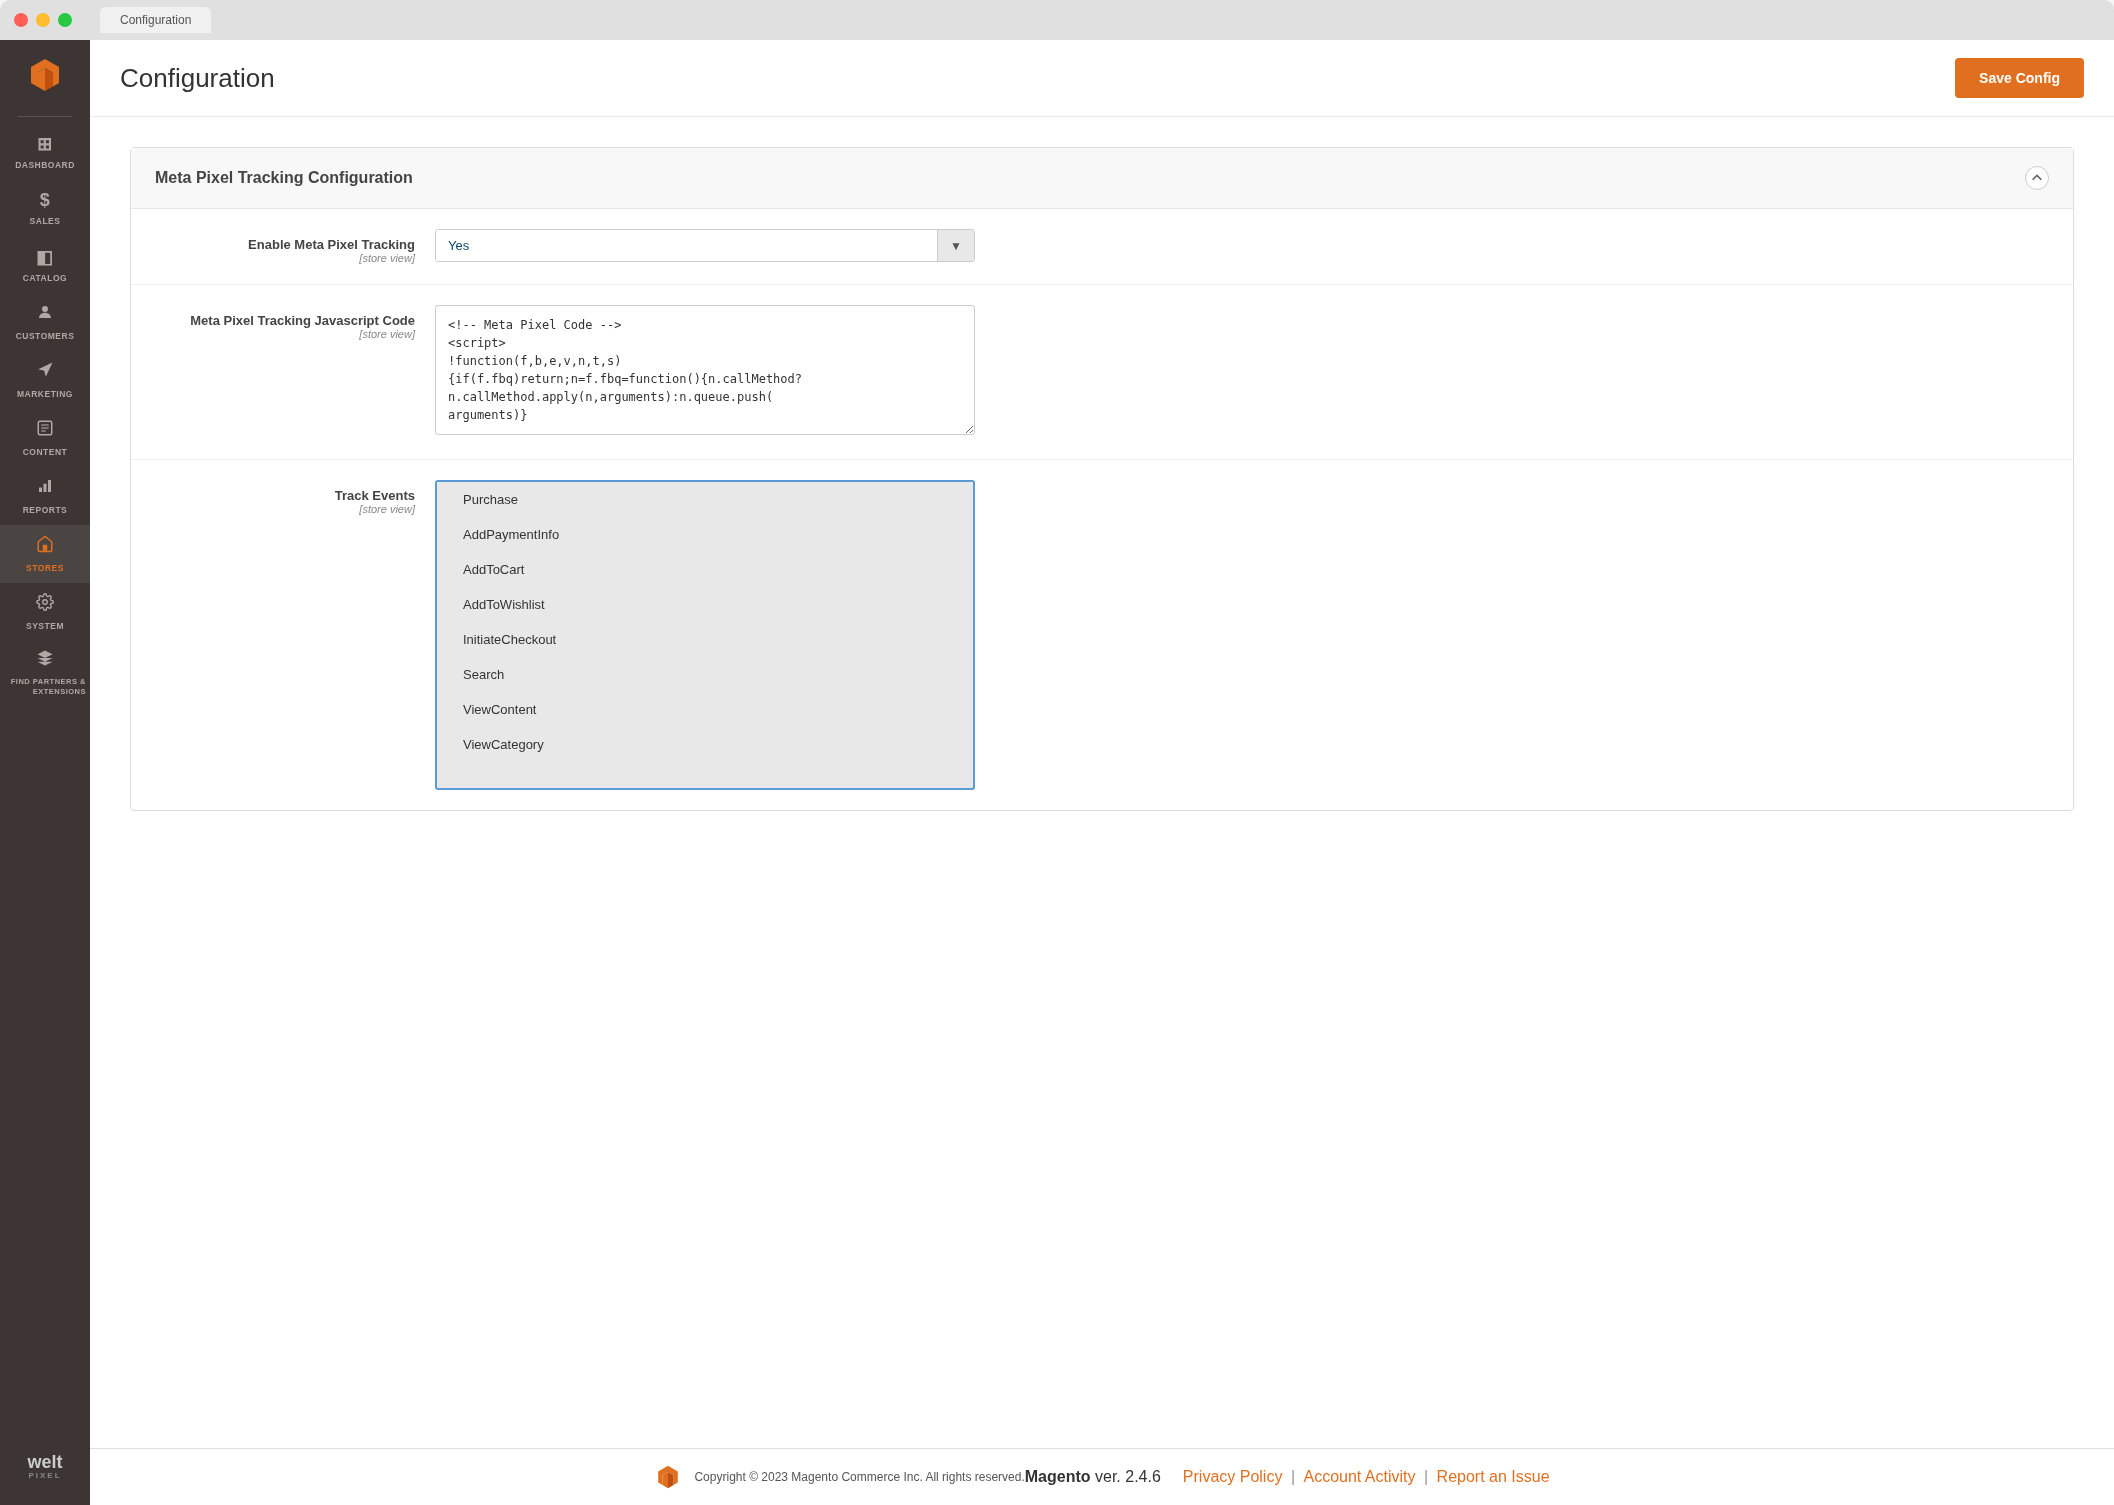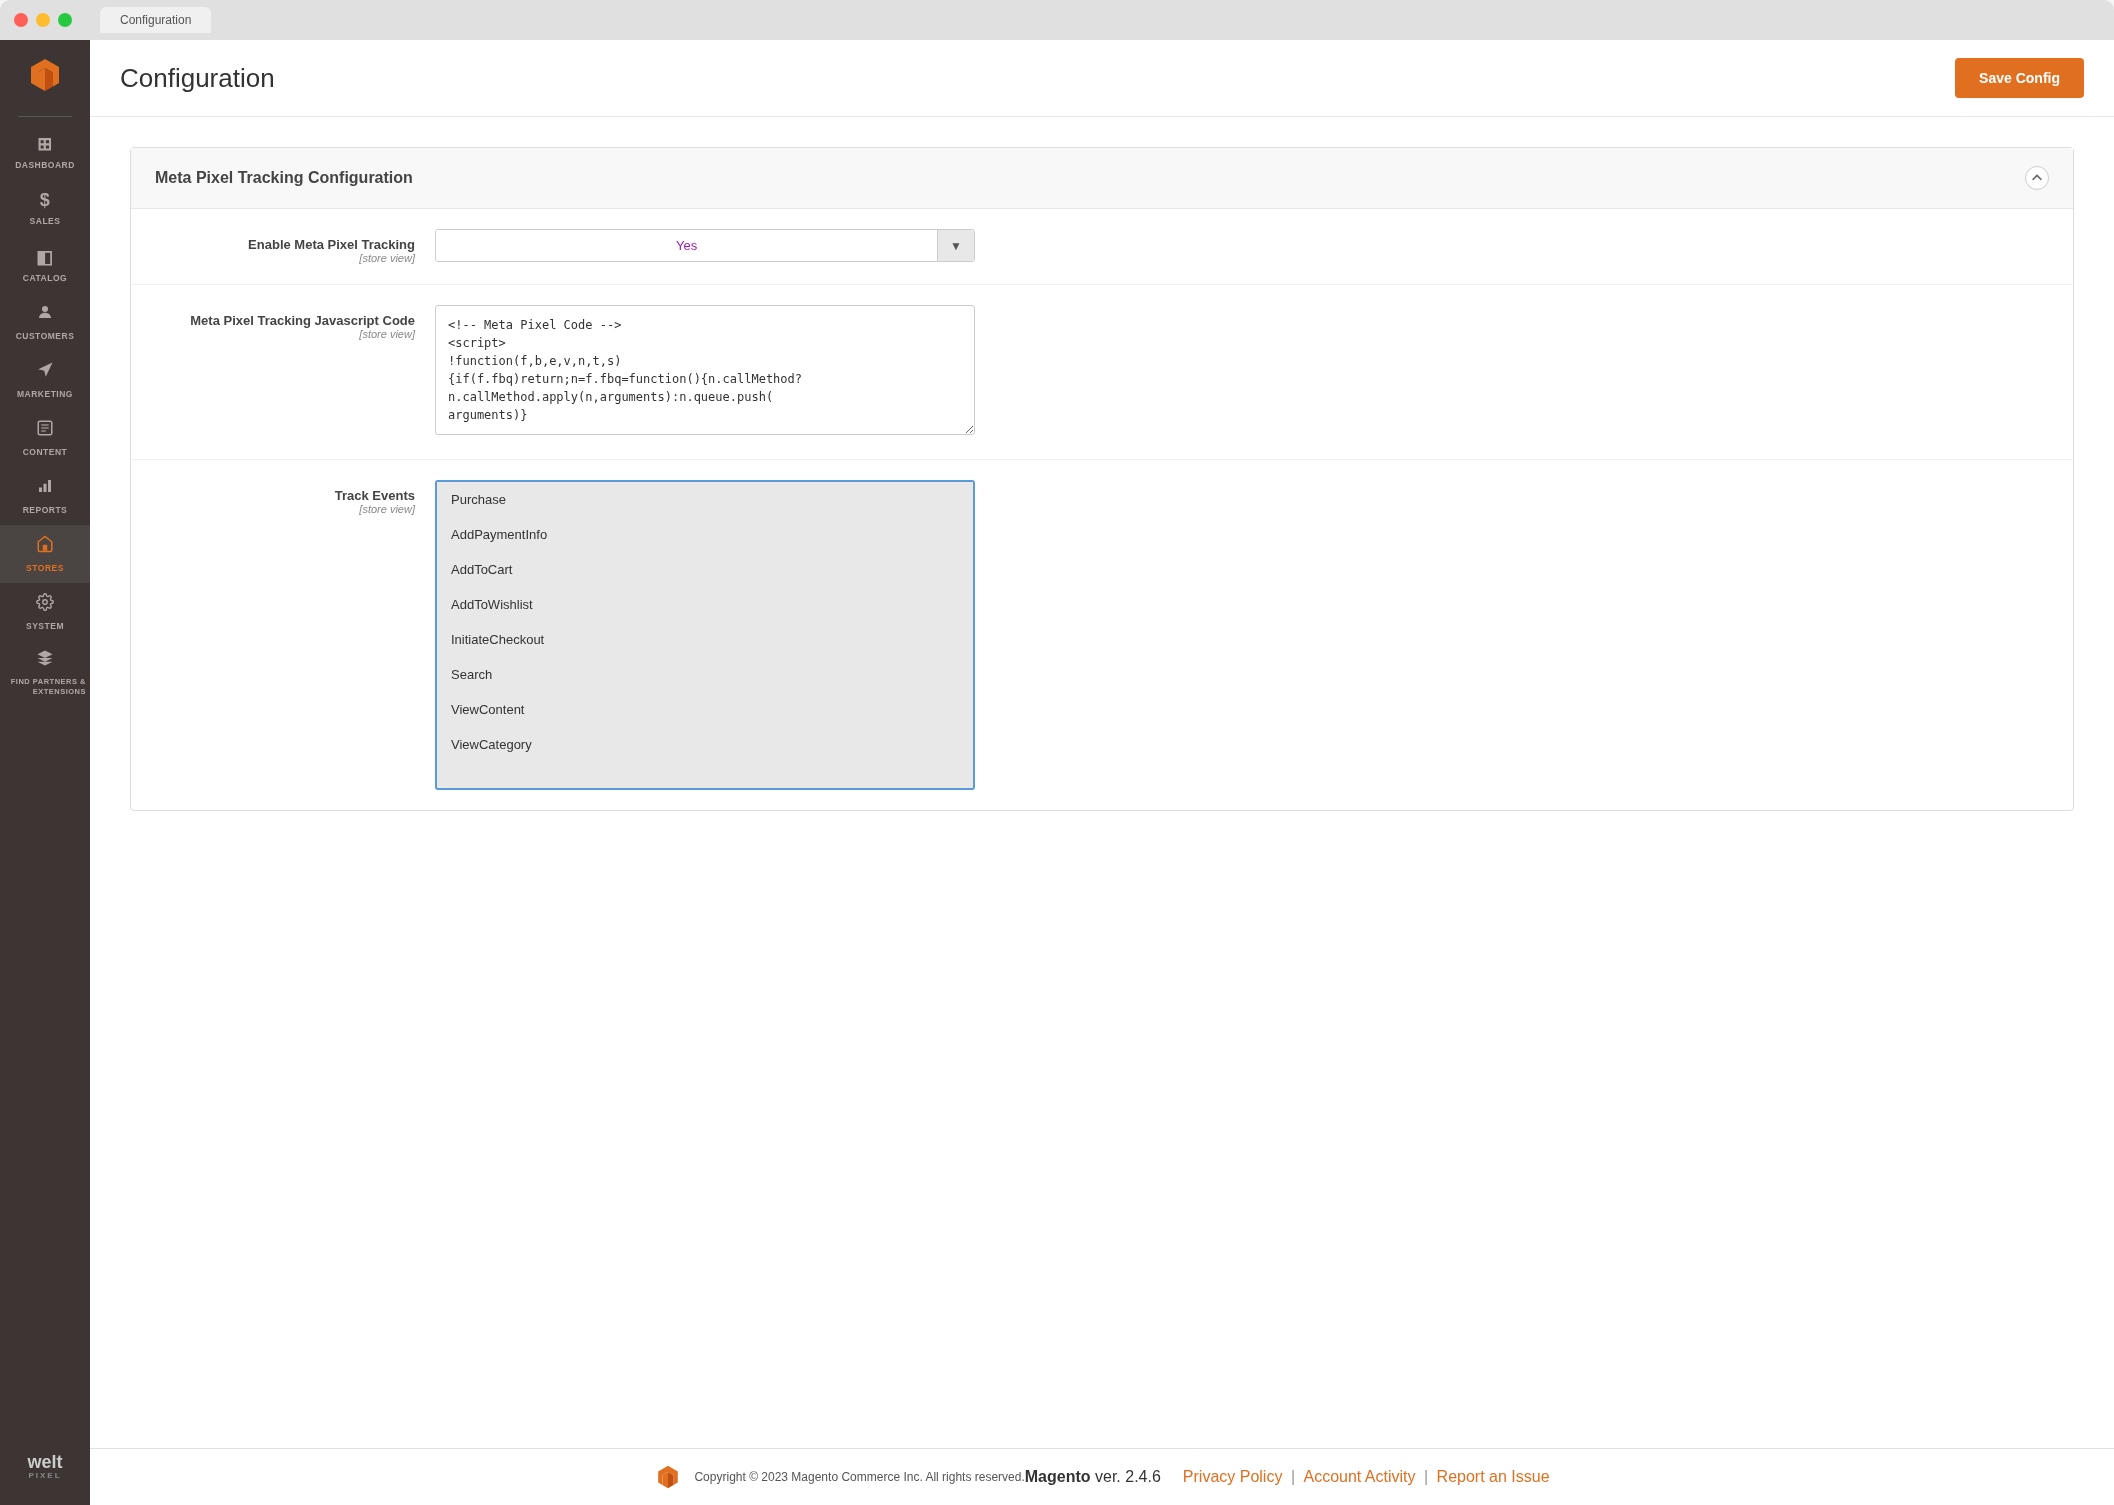--- a/index.html
+++ b/index.html
@@ -210,23 +210,22 @@
       display: flex;
       border: 1px solid #ccc;
       border-radius: 3px;
       background: white;
       overflow: hidden;
     }
     .select-value {
       flex: 1;
       padding: 8px 12px;
       font-size: 13px;
-      color: #a21caf;
-      background: white;
-      text-align: center;
+      color: #0c4a6e;
+      background: white;
     }
     .select-arrow {
       background: #e8e8e8;
       border-left: 1px solid #ccc;
       padding: 8px 12px;
       display: flex;
       align-items: center;
       justify-content: center;
       cursor: pointer;
       font-size: 12px;
@@ -248,21 +247,21 @@
     }
 
     
     .track-events-list {
       border: 2px solid #5b9bd5;
       border-radius: 3px;
       background: #e8e8e8;
       min-height: 310px;
     }
     .track-events-list .list-item {
-      padding: 10px 14px;
+      padding: 10px 26px;
       font-size: 13px;
       color: #333;
       cursor: pointer;
       background: #e8e8e8;
     }
 
     
     .footer {
       background: white;
       border-top: 1px solid #e0e0e0;

